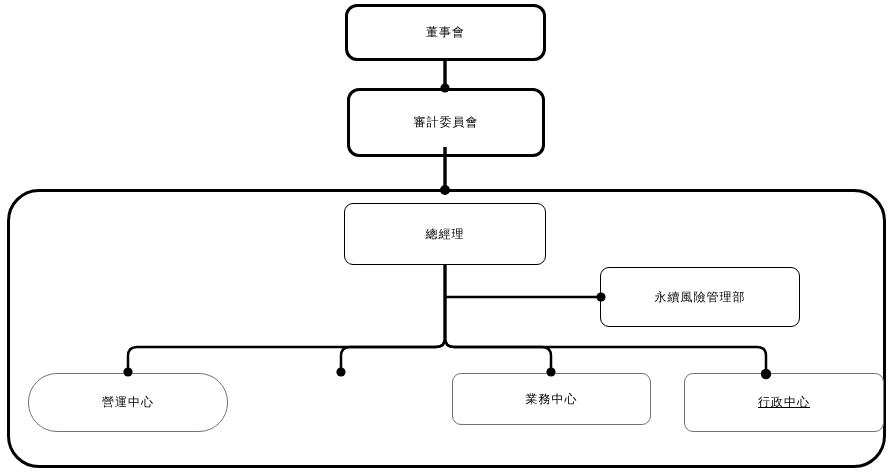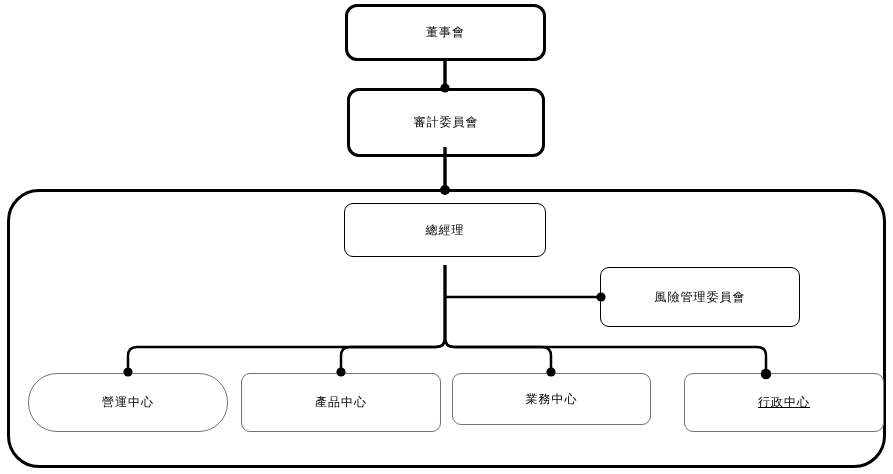--- a/index.html
+++ b/index.html
@@ -59,21 +59,21 @@
     position: absolute;
     left: 38px; top: 221px;
     font-size: 18px;
     font-weight: bold;
     letter-spacing: 2px;
     color: var(--text);
     z-index: 2;
   }
   #node-board   { left: 345px; top:   4px; width: 201px; height: 57px; }
   #node-audit   { left: 347px; top:  88px; width: 198px; height: 69px; }
-  #node-gm      { left: 344px; top: 203px; width: 202px; height: 54px; }
+  #node-gm      { left: 344px; top: 203px; width: 202px; height: 62px; }
   #node-esg     { left: 600px; top: 267px; width: 200px; height: 60px; }
   #node-center0 { left:  28px; top: 373px; width: 200px; height: 59px; border-radius: 29px; }
   #node-center1 { left: 241px; top: 373px; width: 200px; height: 59px; }
   #node-center2 { left: 452px; top: 373px; width: 199px; height: 52px; }
   #node-center3 { left: 684px; top: 373px; width: 200px; height: 59px; text-decoration: underline; }
   svg.connectors {
     position: absolute;
     left: 0; top: 0;
     width: 893px; height: 474px;
     z-index: 3;
@@ -97,30 +97,27 @@
 
   <div class="node thick" id="node-audit">
     <span>審計委員會</span>
   </div>
 
   <div class="node thin" id="node-gm">
     <span>總經理</span>
   </div>
 
   <div class="node thin" id="node-esg">
-    <span>風險管理委員會</span>
+    <span>永續風險管理部</span>
   </div>
 
   <div class="node gray" id="node-center0">
     <span>營運中心</span>
   </div>
 
-  <div class="node gray" id="node-center1">
-    <span>產品中心</span>
-  </div>
 
   <div class="node gray" id="node-center2">
     <span>業務中心</span>
   </div>
 
   <div class="node gray" id="node-center3">
     <span>行政中心</span>
   </div>
 
   <svg class="connectors" viewBox="0 0 893 474">

